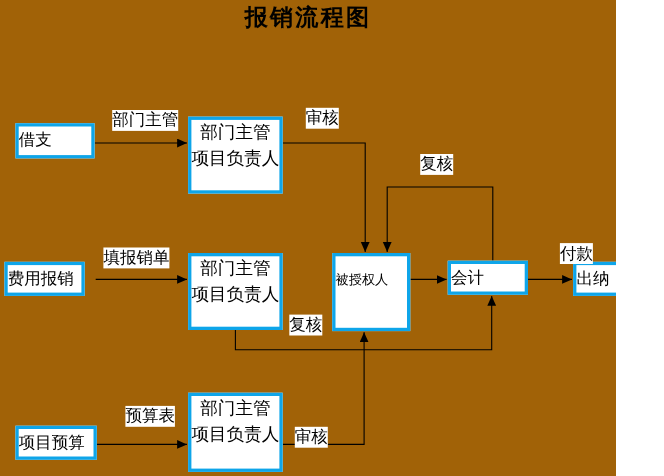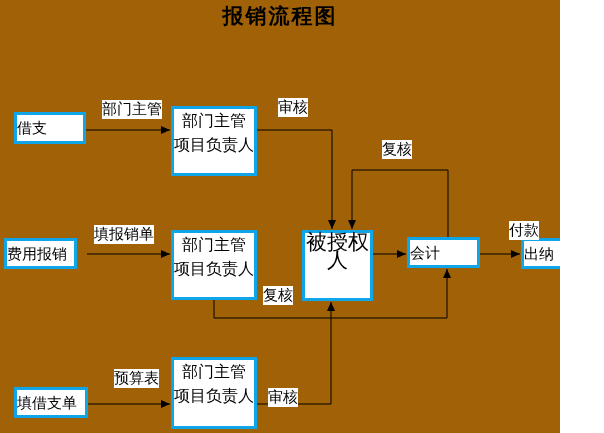--- a/index.html
+++ b/index.html
@@ -36,21 +36,22 @@
     font-size: 15px;
     line-height: 18px;
   }
   .node.multiline {
     flex-direction: column;
     font-size: 16px;
     line-height: 24px;
   }
   .node.top-text {
     align-items: flex-start;
-    font-size: 21px;
+    padding-top: 12px;
+    font-size: 12px;
   }
   .edge-label {
     position: absolute;
     font-size: 15px;
     white-space: nowrap;
     background: #ffffff;
   }
   
   #n-borrow     { left: 14px;  top: 112px; width: 72px; height: 32px; }
   #n-manager1   { left: 171px; top: 106px; width: 86px; height: 70px; }
@@ -119,21 +120,21 @@
 
   <div class="node" id="n-cashier">
     <span>出纳</span>
   </div>
 
   <div class="node" id="n-accountant">
     <span>会计</span>
   </div>
 
   <div class="node" id="n-budget">
-    <span>填借支单</span>
+    <span>项目预算</span>
   </div>
 
   <div class="node multiline" id="n-manager3">
     <span>部门主管</span>
     <span>项目负责人</span>
   </div>
 
   <span class="edge-label" id="l-fill-borrow">部门主管</span>
   <span class="edge-label" id="l-audit-top">审核</span>
   <span class="edge-label" id="l-recheck-loop">复核</span>

